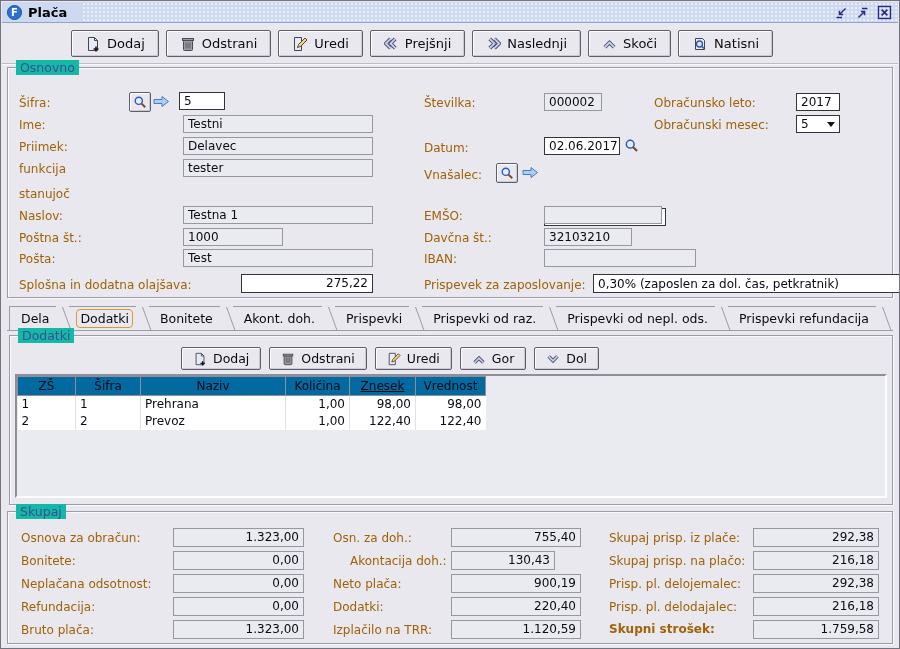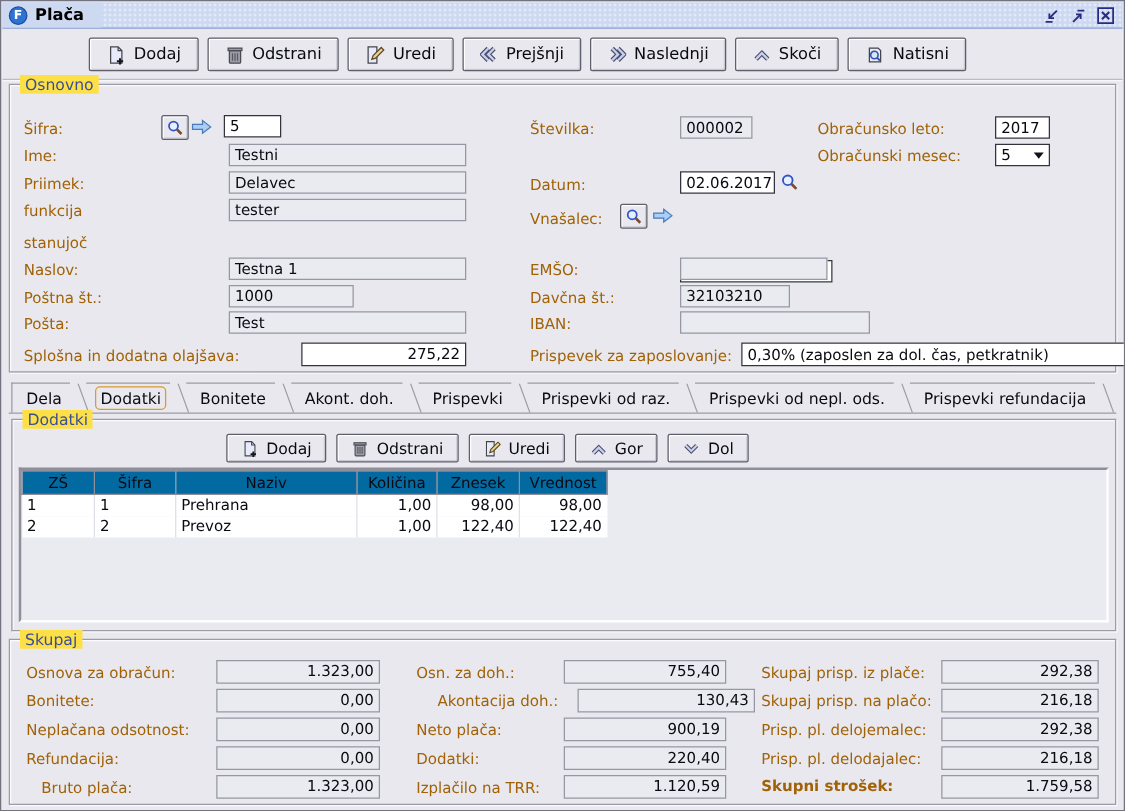--- a/index.html
+++ b/index.html
@@ -33,21 +33,21 @@
   .btn{
     display:inline-flex;align-items:center;gap:6px;background:#e8e8ee;
     border:1px solid #5f5f6b;border-radius:2px;padding:0 13px;height:27px;
     font-family:inherit;font-size:13px;color:#0a0a12;
     box-shadow:inset 1px 1px 0 #ffffff, inset -1px -1px 0 #c9c9d4;cursor:default;white-space:nowrap;
   }
   .btn.small{height:23px;font-size:12.5px;padding:0 11px;}
   .ic{display:inline-flex;align-items:center;justify-content:center;}
   
   .grp{position:absolute;border:1px solid #9b9ba7;box-shadow:inset 1px 1px 0 #fbfbfe, 1px 1px 0 #fbfbfe;}
-  .leg{position:absolute;top:-8px;left:8px;background:#fde047;padding:0 4px;font-size:12.5px;color:#3a4f94;white-space:nowrap;}
+  .leg{position:absolute;top:-8px;left:8px;background:#14b8a6;padding:0 4px;font-size:12.5px;color:#3a4f94;white-space:nowrap;}
   .lbl{position:absolute;font-size:12px;white-space:nowrap;color:#a16207;}
   .lbl.b{font-weight:bold;}
   .fld{position:absolute;height:18px;line-height:15px;padding:1px 4px;font-size:12px;white-space:nowrap;overflow:hidden;}
   .ro{background:#eaeaf1;border:1px solid #9797a3;}
   .ed{background:#ffffff;border:1px solid #33333e;}
   .right{text-align:right;}
   .dd{position:absolute;height:18px;background:#fff;border:1px solid #33333e;display:flex;align-items:center;
       justify-content:space-between;padding:0 4px;font-size:12px;white-space:nowrap;overflow:hidden;}
   .caret{width:0;height:0;border-left:4px solid transparent;border-right:4px solid transparent;border-top:5px solid #12121c;flex:0 0 auto;margin-left:4px;}
   .mini-btn{position:absolute;width:22px;height:20px;background:#e8e8ee;border:1px solid #5f5f6b;border-radius:2px;
@@ -360,21 +360,21 @@
   </div>
 
   <div class="scrollpane"></div>
   <table class="grid">
     <thead>
       <tr>
         <th style="width:58px;">ZŠ</th>
         <th style="width:65px;">Šifra</th>
         <th style="width:145px;">Naziv</th>
         <th style="width:64px;">Količina</th>
-        <th style="width:66px;">Znesek</th>
+        <th style="width:66px;text-decoration:underline;">Znesek</th>
         <th style="width:70px;">Vrednost</th>
       </tr>
     </thead>
     <tbody>
       <tr>
         <td>1</td>
         <td>1</td>
         <td>Prehrana</td>
         <td class="num">1,00</td>
         <td class="num">98,00</td>
@@ -396,27 +396,27 @@
   </div>
 
   <span class="lbl" style="left:20px;top:530px;">Osnova za obračun:</span>
   <span class="fld ro right" style="left:172px;top:527px;width:131px;height:19px;">1.323,00</span>
   <span class="lbl" style="left:20px;top:553px;">Bonitete:</span>
   <span class="fld ro right" style="left:172px;top:550px;width:131px;height:19px;">0,00</span>
   <span class="lbl" style="left:20px;top:576px;">Neplačana odsotnost:</span>
   <span class="fld ro right" style="left:172px;top:573px;width:131px;height:19px;">0,00</span>
   <span class="lbl" style="left:20px;top:599px;">Refundacija:</span>
   <span class="fld ro right" style="left:172px;top:596px;width:131px;height:19px;">0,00</span>
-  <span class="lbl" style="left:20px;top:622px;margin-left:12px;">Bruto plača:</span>
+  <span class="lbl" style="left:20px;top:622px;">Bruto plača:</span>
   <span class="fld ro right" style="left:172px;top:619px;width:131px;height:19px;">1.323,00</span>
 
   <span class="lbl" style="left:332px;top:530px;">Osn. za doh.:</span>
   <span class="fld ro right" style="left:450px;top:527px;width:130px;height:19px;">755,40</span>
   <span class="lbl" style="left:349px;top:553px;">Akontacija doh.:</span>
-  <span class="fld ro right" style="left:461px;top:550px;width:142px;height:19px;">130,43</span>
+  <span class="fld ro right" style="left:450px;top:550px;width:104px;height:19px;">130,43</span>
   <span class="lbl" style="left:332px;top:576px;">Neto plača:</span>
   <span class="fld ro right" style="left:450px;top:573px;width:130px;height:19px;">900,19</span>
   <span class="lbl" style="left:332px;top:599px;">Dodatki:</span>
   <span class="fld ro right" style="left:450px;top:596px;width:130px;height:19px;">220,40</span>
   <span class="lbl" style="left:332px;top:622px;">Izplačilo na TRR:</span>
   <span class="fld ro right" style="left:450px;top:619px;width:130px;height:19px;">1.120,59</span>
 
   <span class="lbl" style="left:608px;top:530px;">Skupaj prisp. iz plače:</span>
   <span class="fld ro right" style="left:752px;top:527px;width:126px;height:19px;">292,38</span>
   <span class="lbl" style="left:608px;top:553px;">Skupaj prisp. na plačo:</span>

